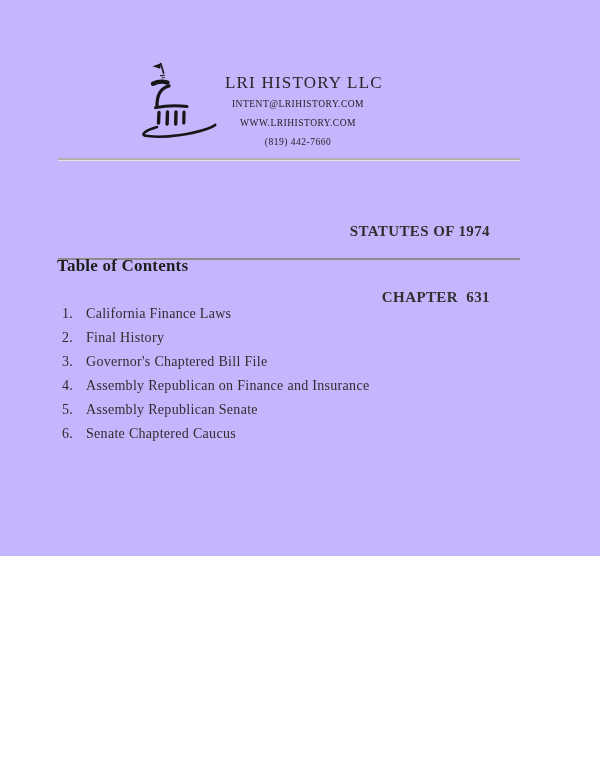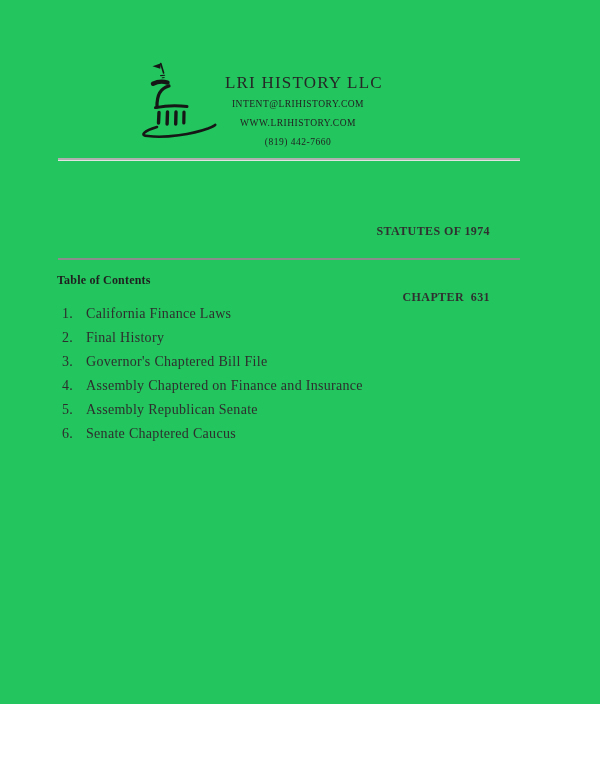--- a/index.html
+++ b/index.html
@@ -1,19 +1,19 @@
 <!DOCTYPE html>
 <html><head>
 <meta charset="utf-8">
 <style>
   html, body { margin:0; padding:0; background:#ffffff; }
   .page {
     position:relative;
-    width:600px; height:704px;
-    background:#22c55e;
+    width:600px; height:556px;
+    background:#c4b5fd;
     font-family:"Liberation Serif", serif;
     color:#2b2b2b;
     overflow:hidden;
   }
 
   
   .logo { position:absolute; left:137px; top:60px; width:90px; height:80px; }
   .company-block { position:absolute; left:225px; top:73px; width:146px; text-align:center; }
   .company-name {
     font-size:17px; letter-spacing:1.2px; line-height:19px;
@@ -26,28 +26,28 @@
   .contact-first { margin-top:6.5px; }
 
   
   .divider { position:absolute; left:58px; width:462px; }
   .divider-top { top:158px; height:2px; background:#b0b0b0; border-bottom:1px solid #e3e3e3; }
   .divider-mid { top:258px; height:1.5px; background:#8c8c8c; }
 
   
   .statutes {
     position:absolute; left:58px; top:176px; width:432px;
-    text-align:right; font-weight:bold; font-size:12px; line-height:22px;
+    text-align:right; font-weight:bold; font-size:15px; line-height:22px;
     letter-spacing:0.4px; color:#303030; white-space:pre-wrap;
   }
 
   
   .toc-title {
-    position:absolute; left:57px; top:273px;
-    font-size:12px; font-weight:bold; letter-spacing:0.2px; color:#1f1f1f;
+    position:absolute; left:57px; top:256px;
+    font-size:17px; font-weight:bold; letter-spacing:0.2px; color:#1f1f1f;
   }
   .toc-list { position:absolute; left:57px; top:306px; }
   .toc-row { display:flex; font-size:14px; line-height:15px; margin-bottom:9px; letter-spacing:0.3px; color:#2e2e2e; }
   .toc-row .num { display:inline-block; width:16px; text-align:right; margin-right:13px; }
   .toc-row .label { white-space:nowrap; }
 </style>
 </head>
 <body>
 
 <div class="page">
@@ -104,21 +104,21 @@
     <div class="toc-row">
       <span class="num">2.</span>
       <span class="label">Final History</span>
     </div>
     <div class="toc-row">
       <span class="num">3.</span>
       <span class="label">Governor's Chaptered Bill File</span>
     </div>
     <div class="toc-row">
       <span class="num">4.</span>
-      <span class="label">Assembly Chaptered on Finance and Insurance</span>
+      <span class="label">Assembly Republican on Finance and Insurance</span>
     </div>
     <div class="toc-row">
       <span class="num">5.</span>
       <span class="label">Assembly Republican Senate</span>
     </div>
     <div class="toc-row">
       <span class="num">6.</span>
       <span class="label">Senate Chaptered Caucus</span>
     </div>
   </div>

